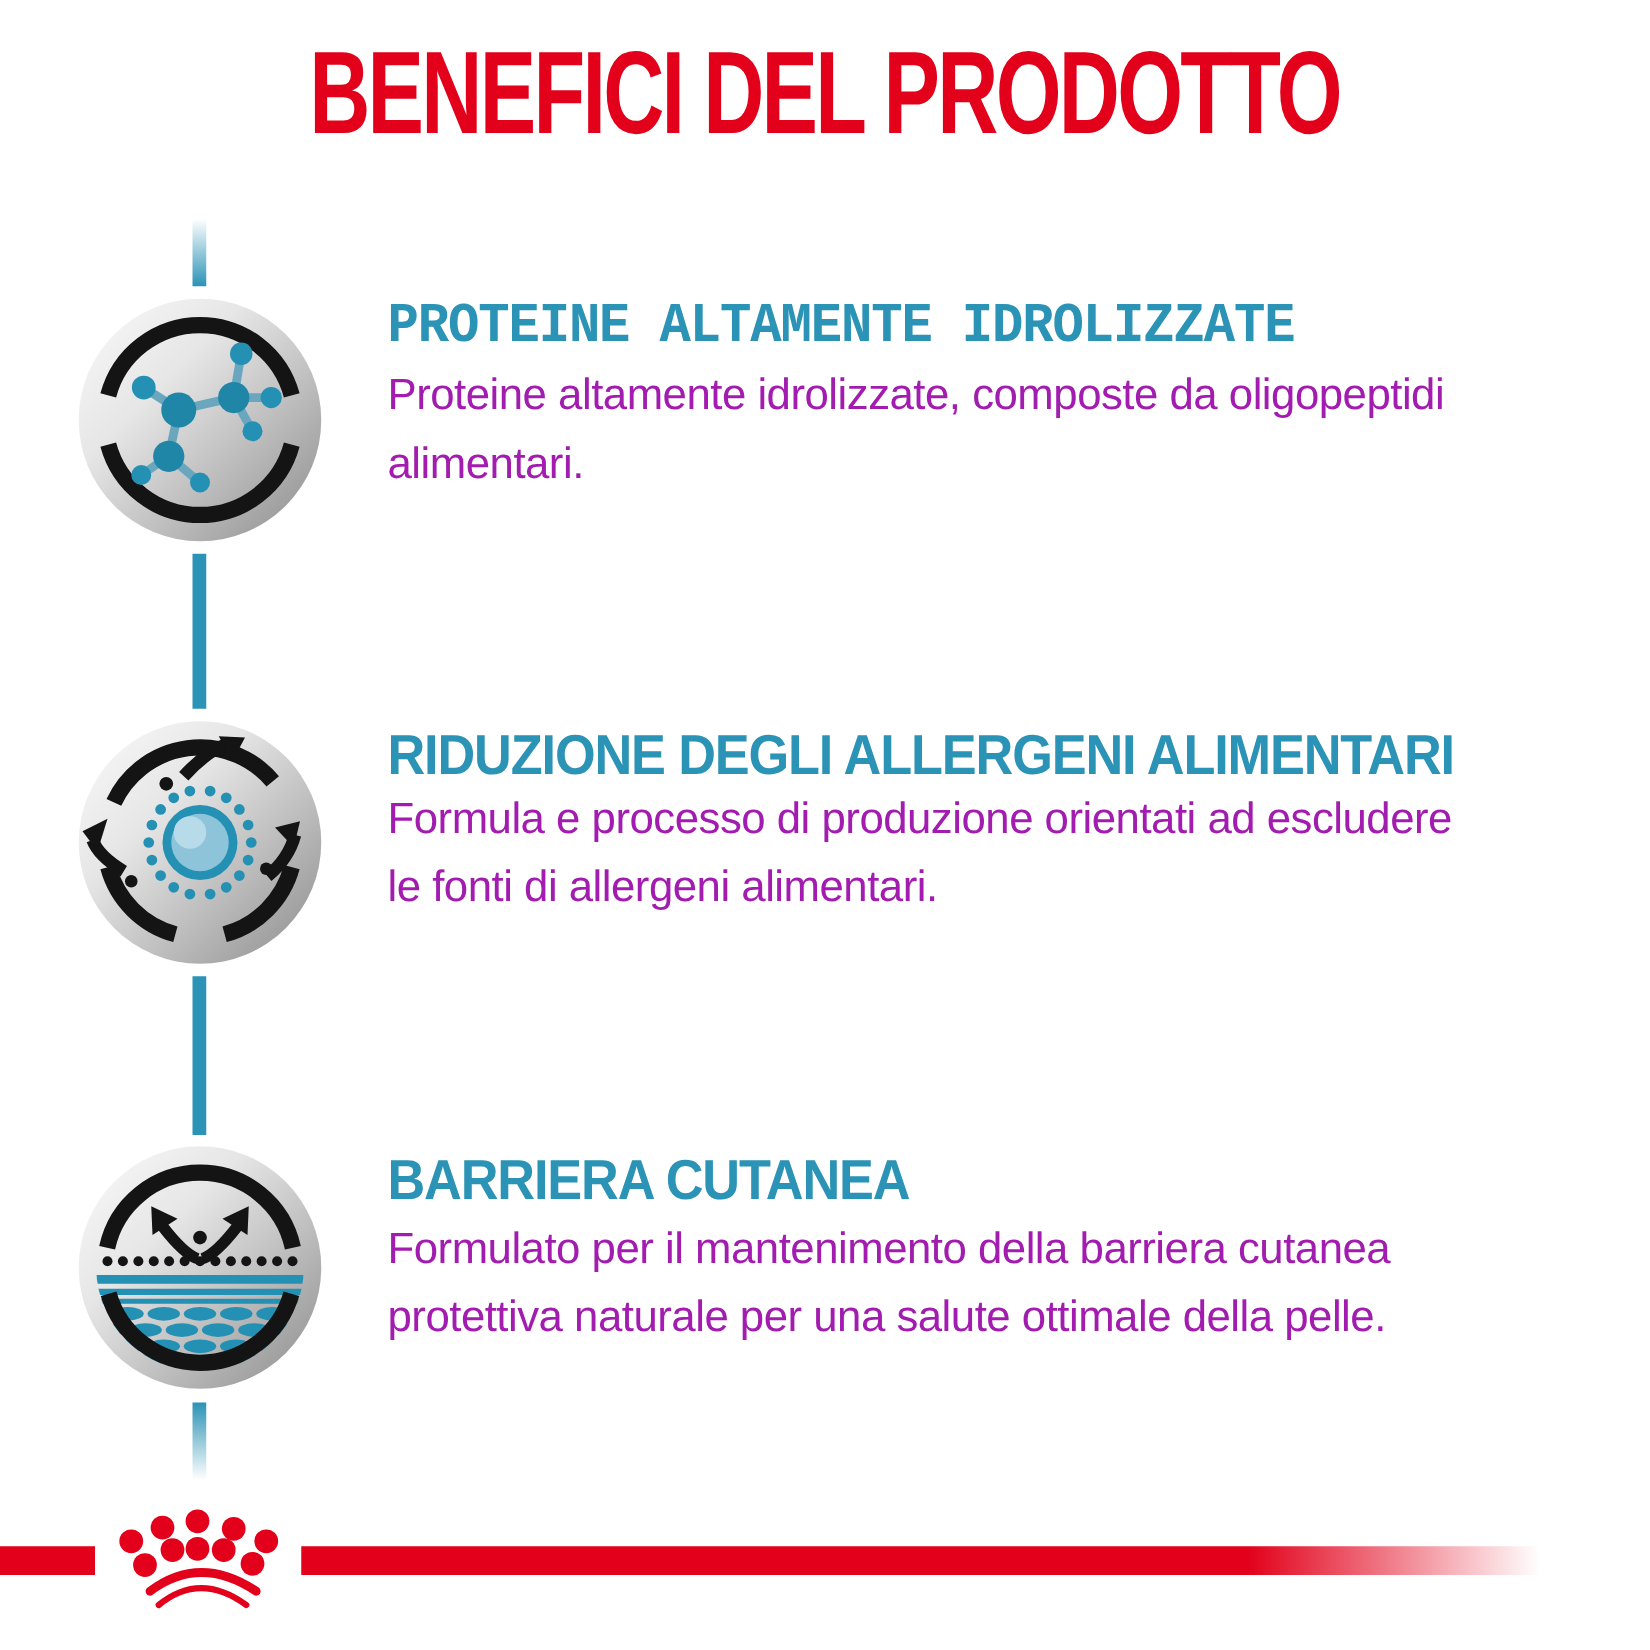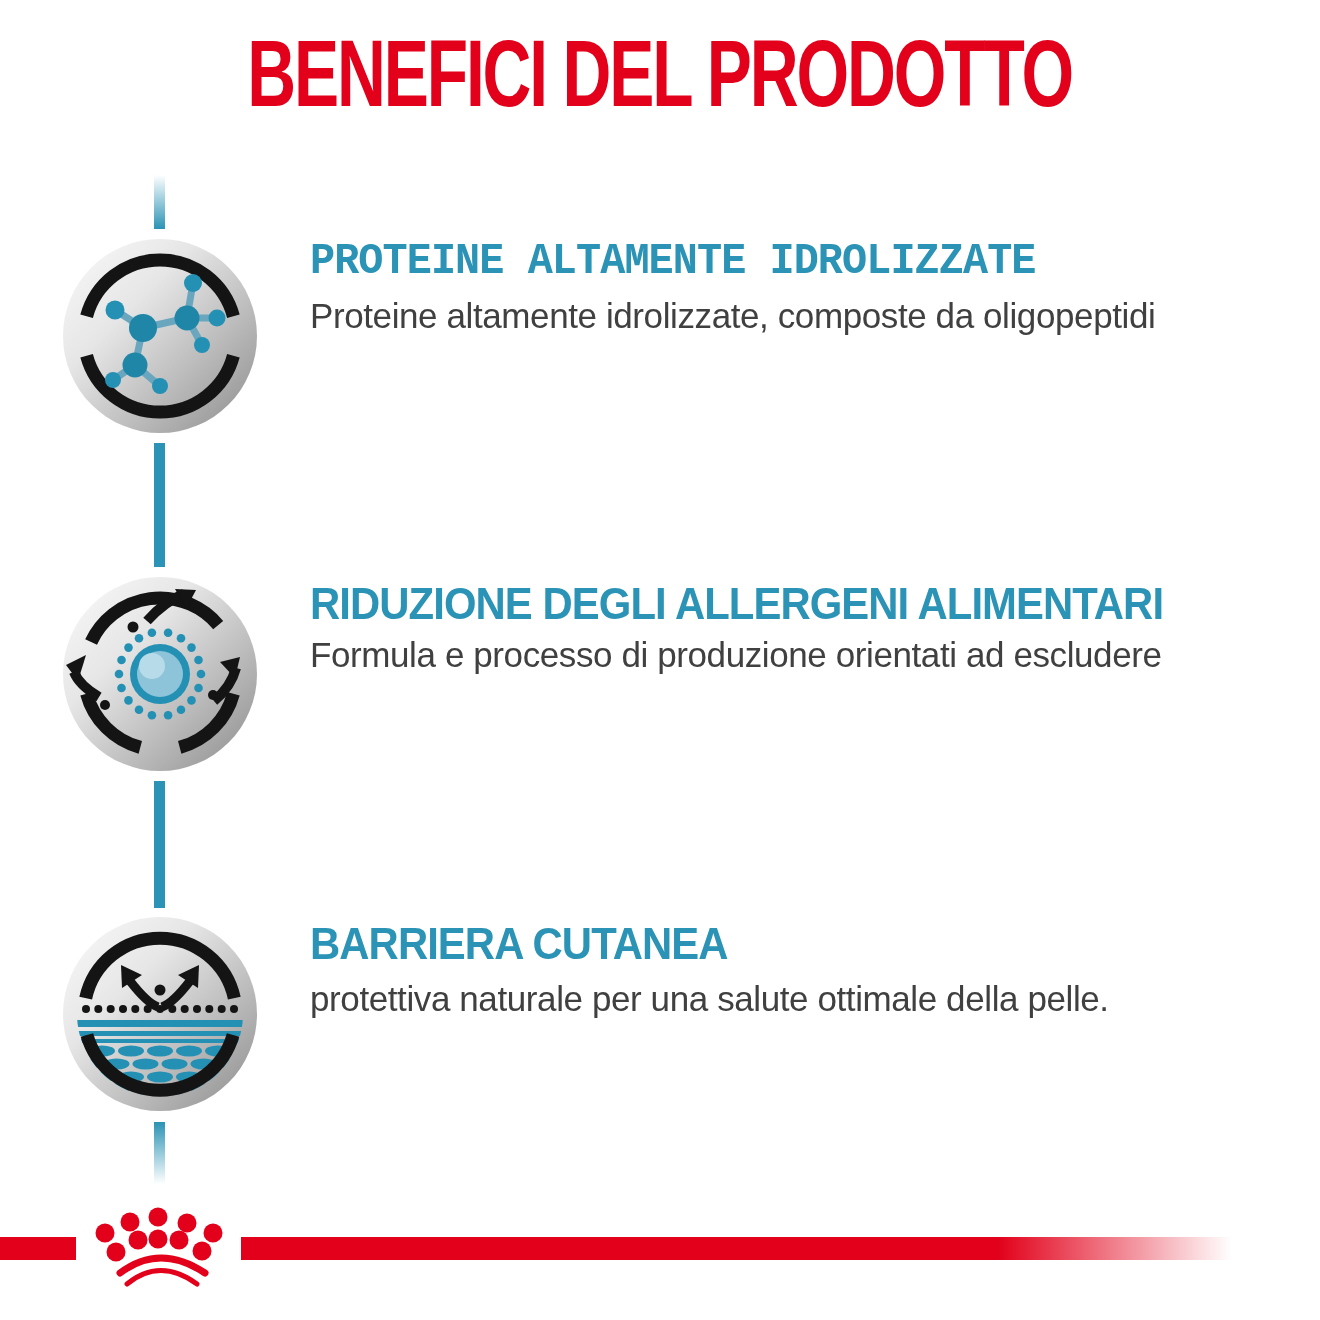--- a/index.html
+++ b/index.html
@@ -15,21 +15,21 @@
   .vline.fade-bottom{background:linear-gradient(to bottom,#2b93b5,rgba(43,147,181,0));}
   
   .icon-circle{position:absolute;left:63px;width:194px;height:194px;border-radius:50%;
       background:linear-gradient(135deg,#fafafa 0%,#e6e6e6 35%,#bdbdbd 65%,#8b8b8b 100%);}
   .icon-circle svg{position:absolute;left:0;top:0;width:194px;height:194px;}
   
   .heading{position:absolute;left:310px;white-space:nowrap;}
   .heading span{display:inline-block;font-size:45px;font-weight:bold;letter-spacing:-1px;
       color:#2b93b5;transform:scaleX(0.93);transform-origin:left center;white-space:nowrap;}
   .body{position:absolute;left:310px;font-size:35px;line-height:55px;letter-spacing:-0.4px;
-      color:#404040;white-space:nowrap;}
+      color:#a21caf;white-space:nowrap;}
   
   .red-bar{position:absolute;left:0;top:1237px;width:1232px;height:23px;
       background:linear-gradient(90deg,#e2001a 0%,#e2001a 81%,rgba(226,0,26,0) 100%);}
   .bar-gap{position:absolute;left:76px;top:1230px;width:165px;height:38px;background:#ffffff;}
   .crown{position:absolute;left:85px;top:1197px;width:150px;height:100px;}
 </style>
 </head>
 <body>
 
 <div id="canvas">
@@ -177,33 +177,36 @@
       <path d="M22.7,81.2 A76,76 0 0 1 171.3,81.2" stroke="#141414" stroke-width="13" fill="none"></path>
       <path d="M23.9,118 A76,76 0 0 0 170.1,118" stroke="#141414" stroke-width="13" fill="none"></path>
     </svg>
   </div>
 
   <div class="heading" style="top:236px;font-family:Liberation Mono, monospace;">
     <span>PROTEINE ALTAMENTE IDROLIZZATE</span>
   </div>
   <div class="body" style="top:288px;">
     <div>Proteine altamente idrolizzate, composte da oligopeptidi</div>
+    <div>alimentari.</div>
   </div>
 
   <div class="heading" style="top:578px;">
     <span>RIDUZIONE DEGLI ALLERGENI ALIMENTARI</span>
   </div>
   <div class="body" style="top:627px;">
     <div>Formula e processo di produzione orientati ad escludere</div>
+    <div>le fonti di allergeni alimentari.</div>
   </div>
 
   <div class="heading" style="top:918px;">
     <span>BARRIERA CUTANEA</span>
   </div>
   <div class="body" style="top:971px;">
+    <div>Formulato per il mantenimento della barriera cutanea</div>
     <div>protettiva naturale per una salute ottimale della pelle.</div>
   </div>
 
   <div class="red-bar"></div>
   <div class="bar-gap"></div>
   <svg class="crown" viewBox="0 0 150 100">
     <g fill="#e2001a">
       <circle cx="20" cy="36" r="9.5"></circle>
         <circle cx="45" cy="25" r="9.5"></circle>
       <circle cx="73" cy="20" r="9.5"></circle>

